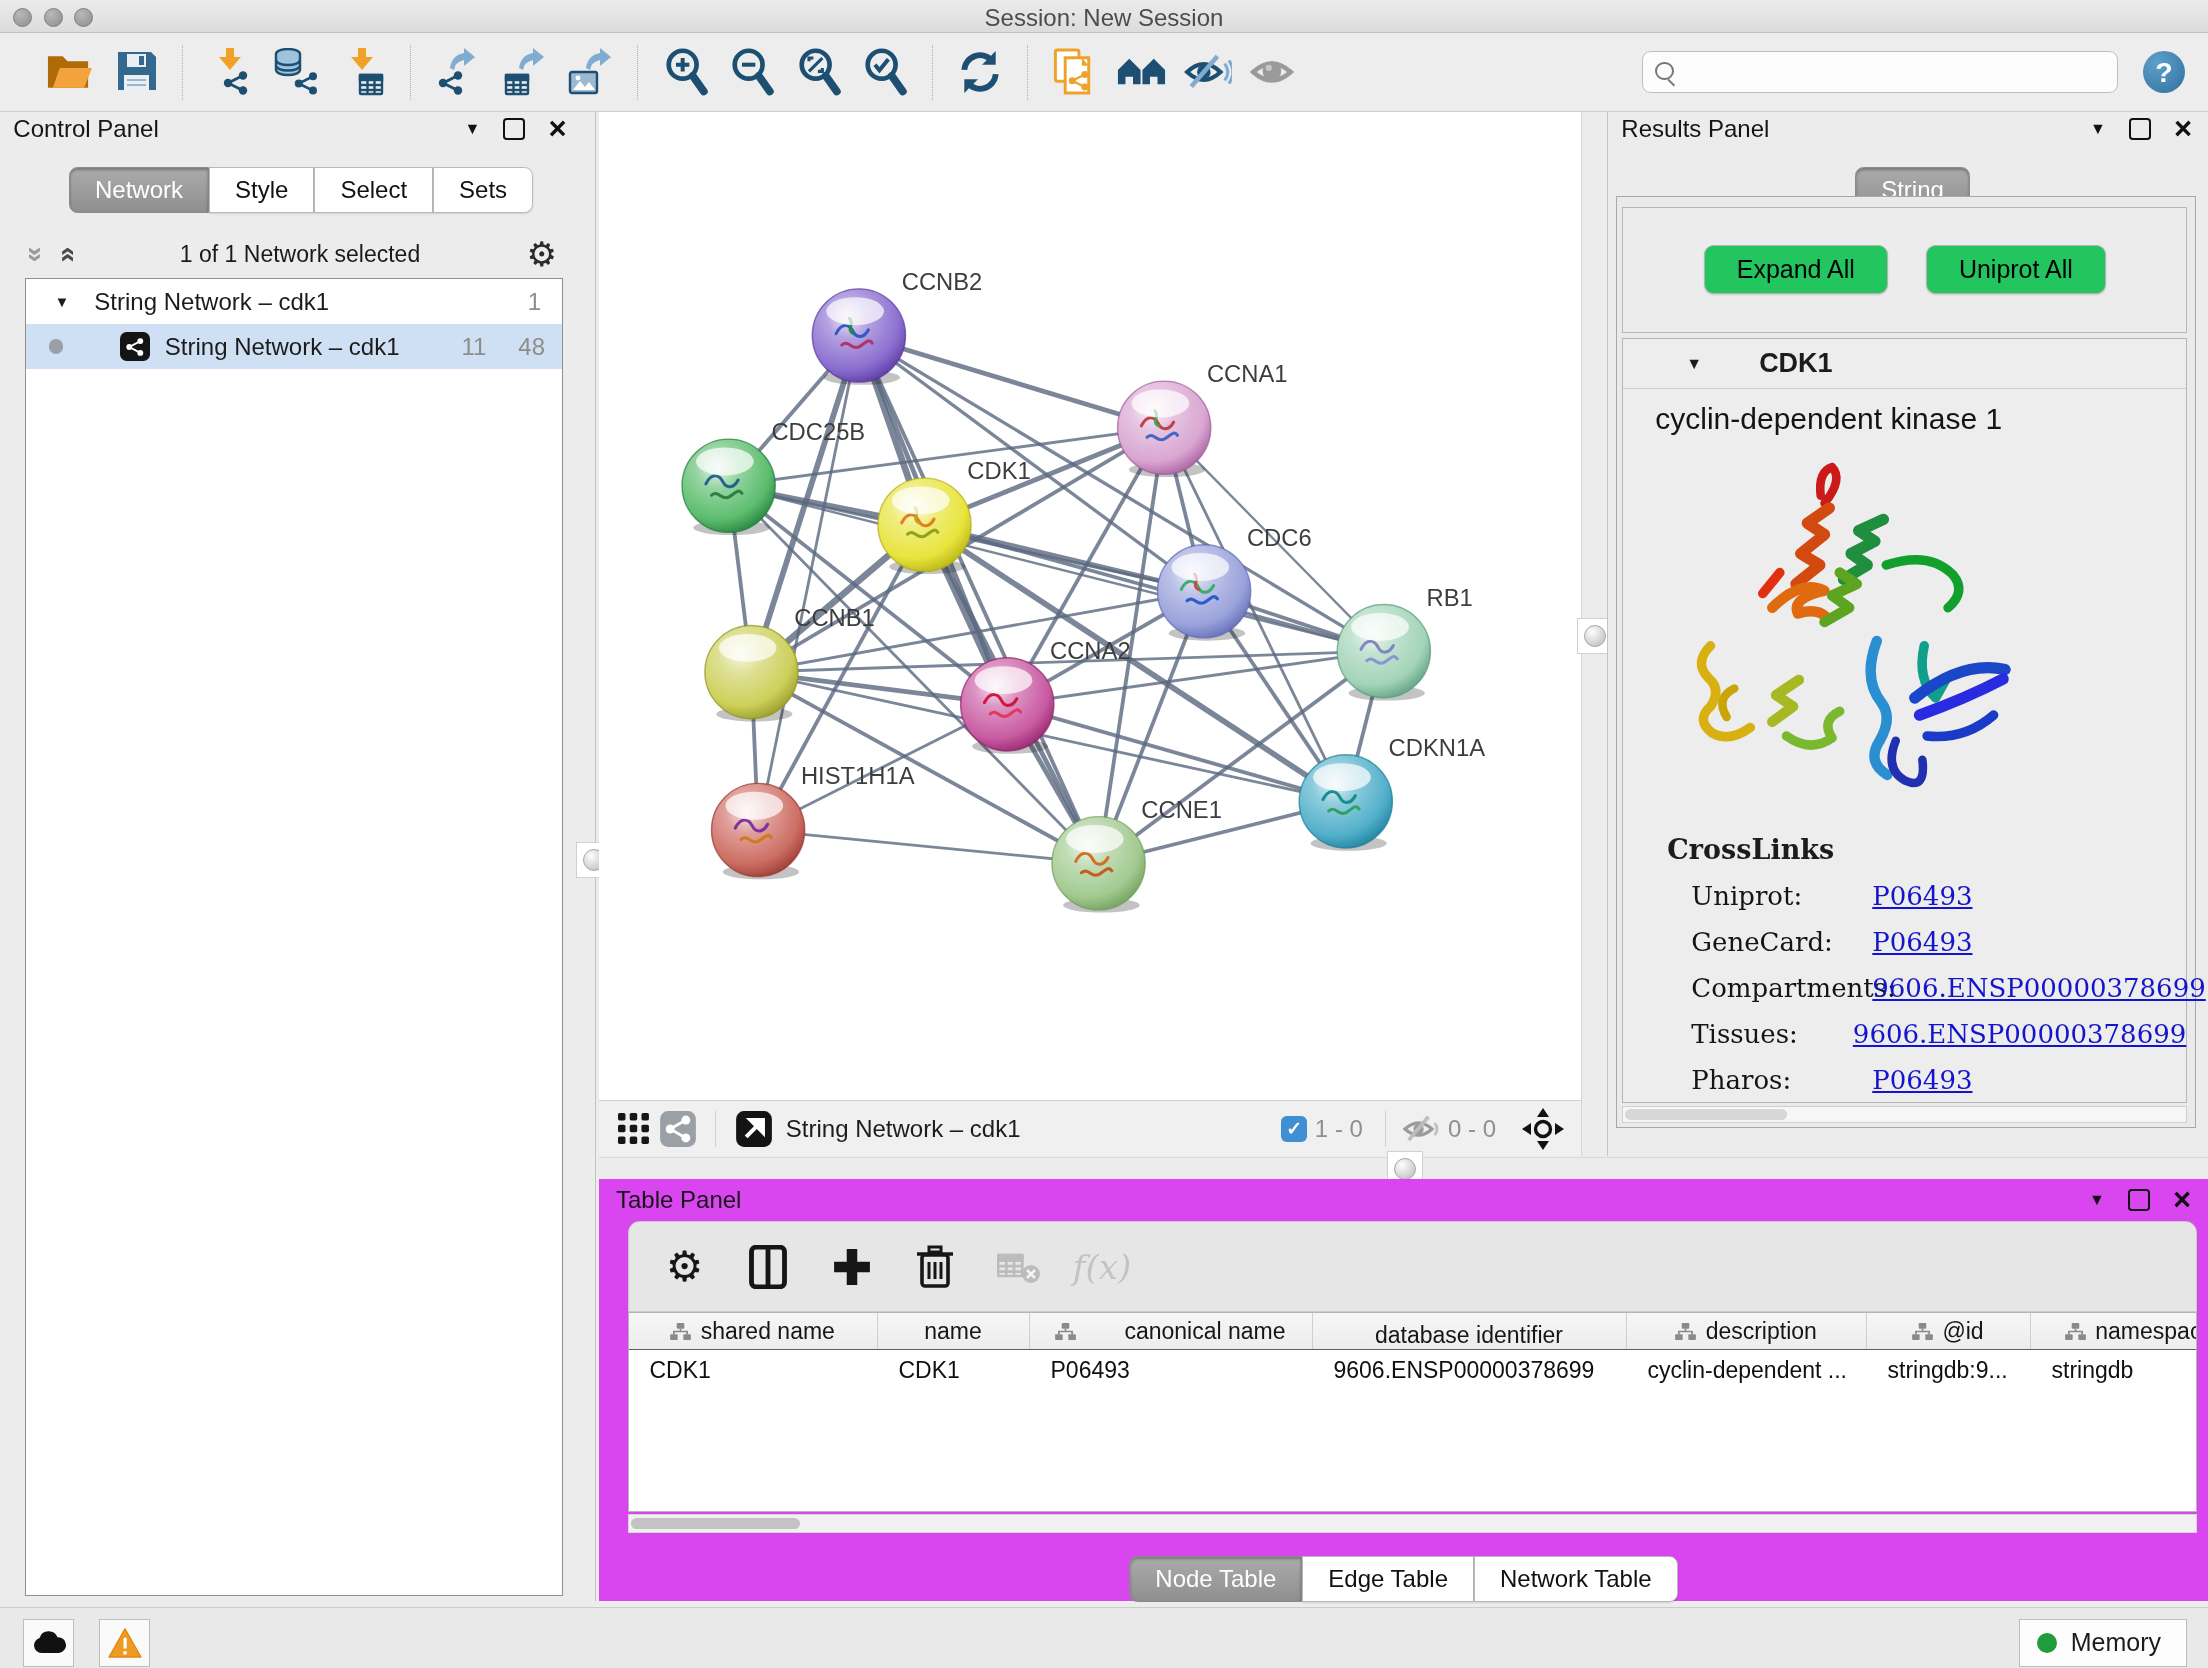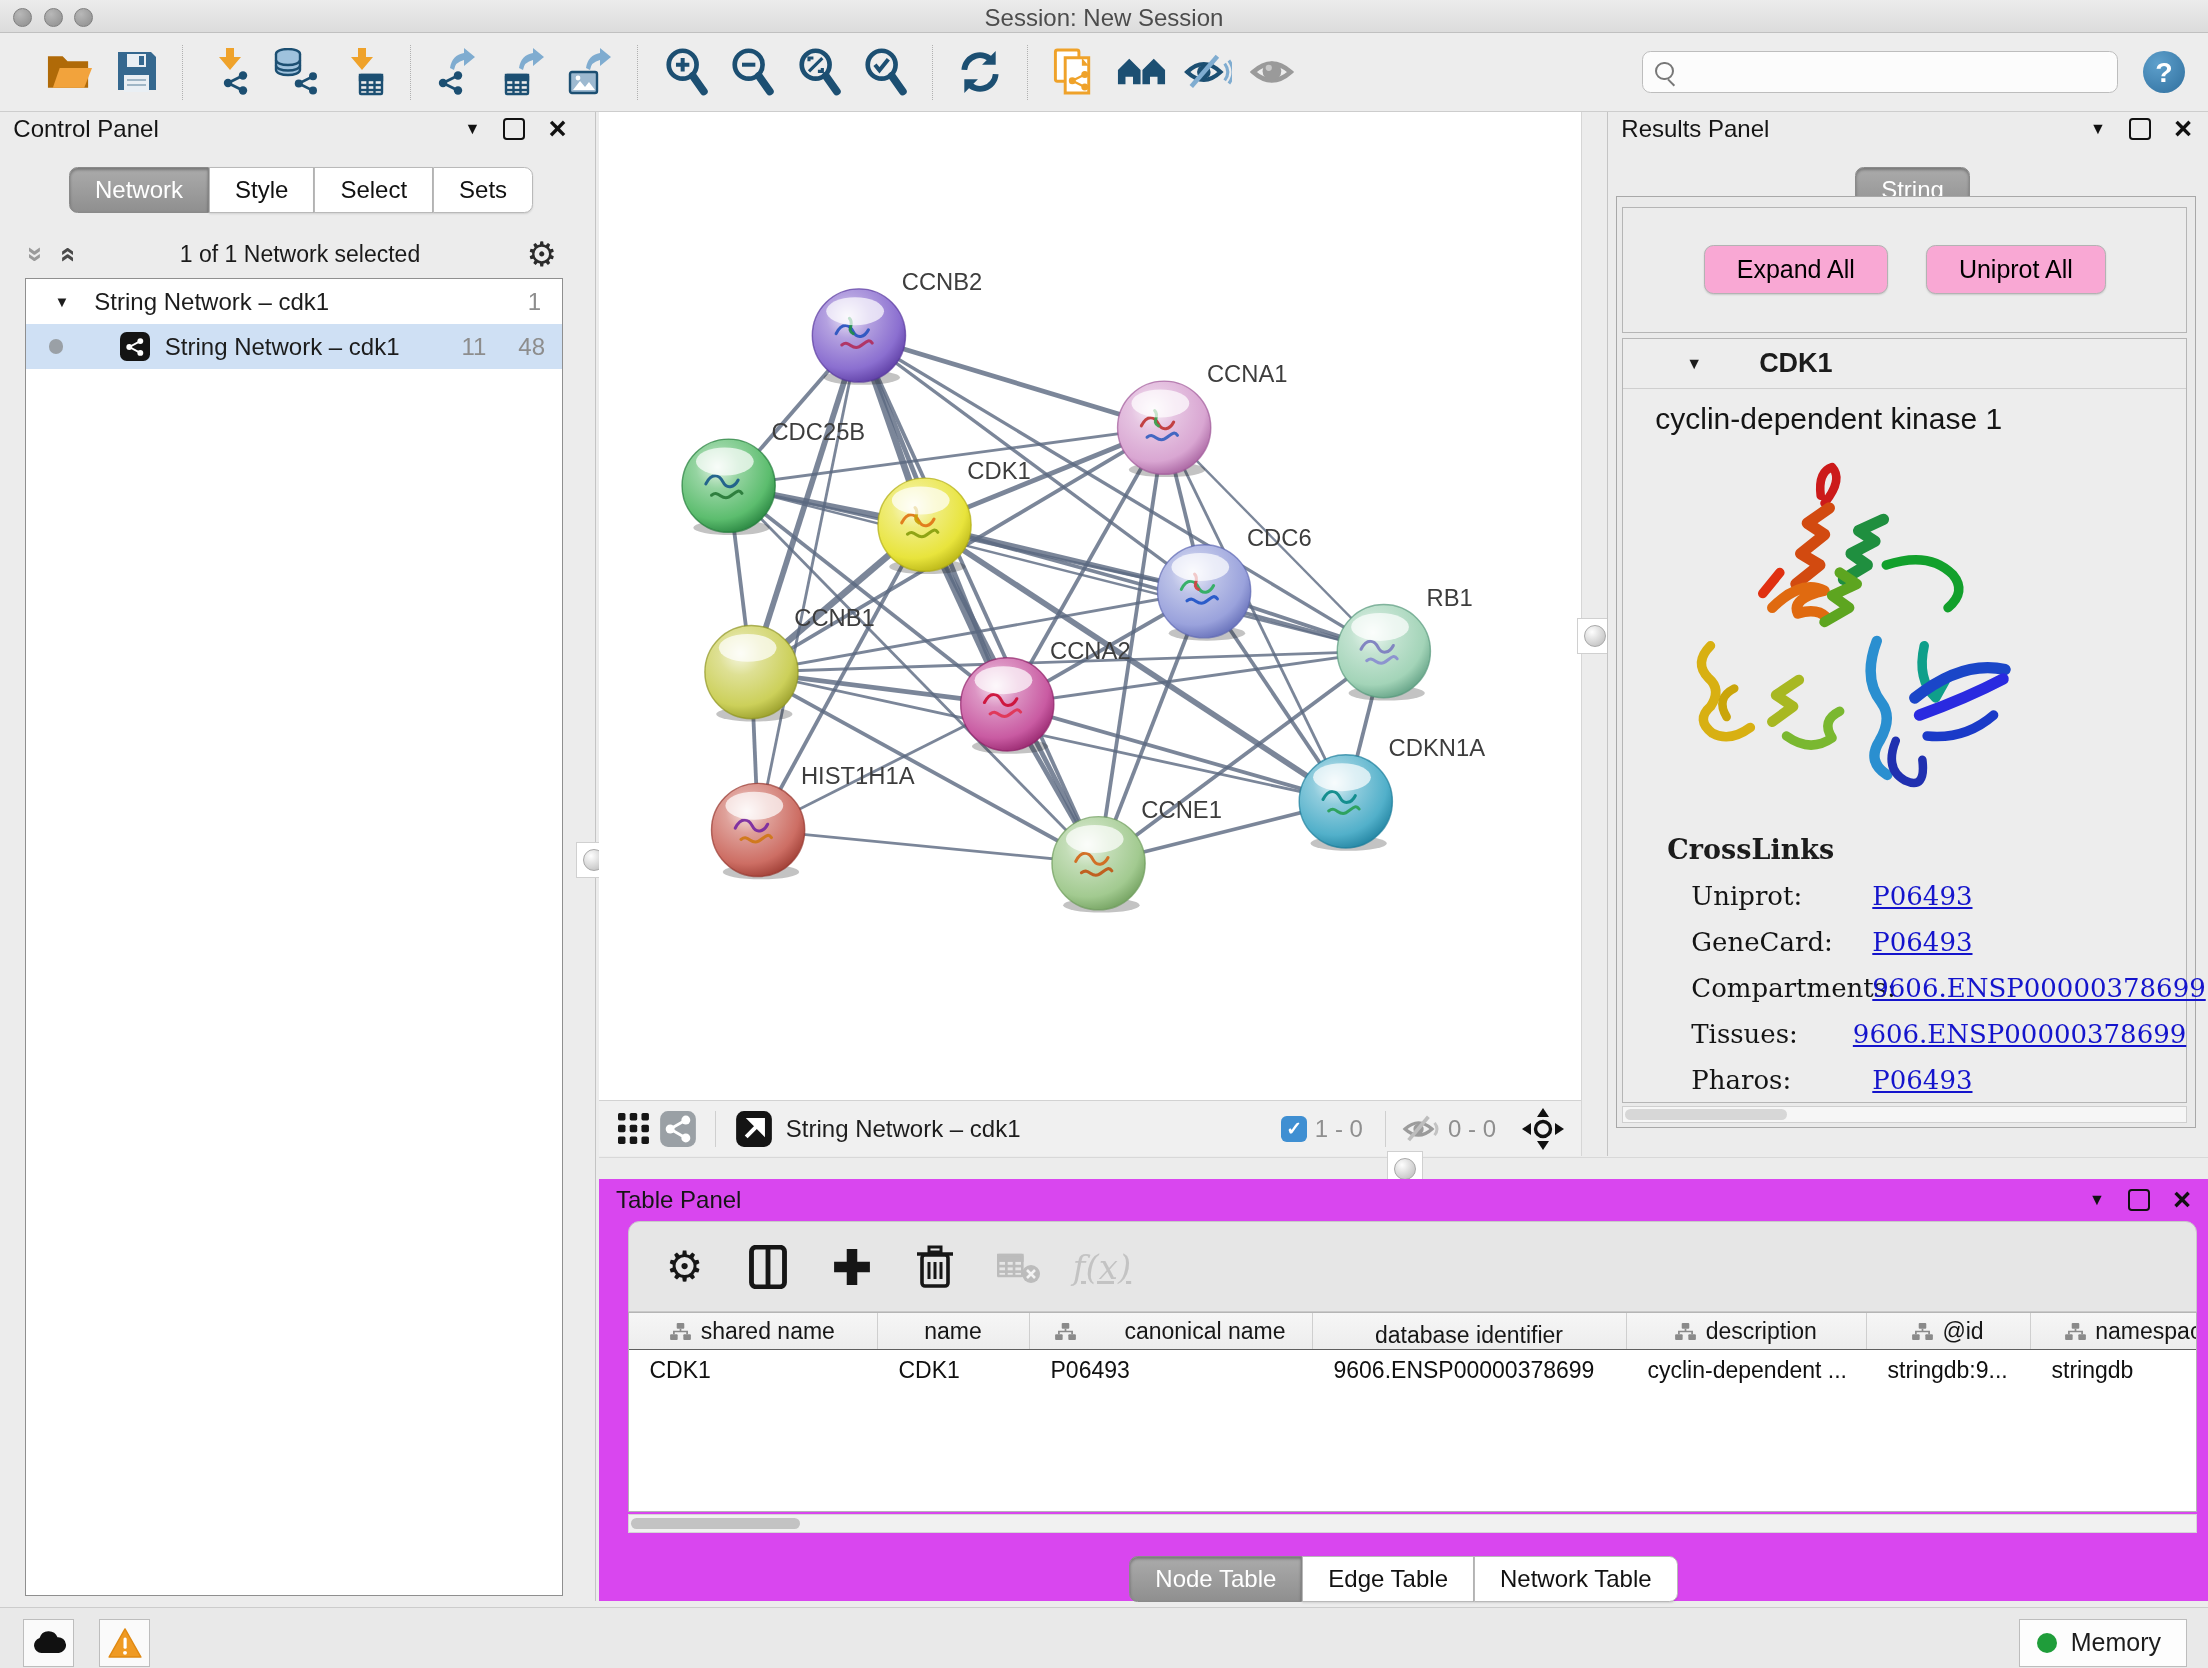--- a/index.html
+++ b/index.html
@@ -60,42 +60,42 @@
   .right-strip{position:absolute;left:1581px;top:112px;width:27px;height:1044px;background:#ececec;border-left:1px solid #d6d6d6;}
   .handle{position:absolute;width:34px;height:34px;background:#fff;border:1px solid #d0d0d0;display:flex;align-items:center;justify-content:center;cursor:pointer;}
   .handle::after{content:"";width:20px;height:20px;border-radius:50%;border:1px solid #a8a8a8;
     background:radial-gradient(circle at 35% 30%,#fefefe,#b6b6b6);}
   
   .results-panel{position:absolute;left:1607px;top:112px;width:601px;height:1044px;background:#ececec;border-left:1px solid #c4c4c4;}
   #rp-tab{position:absolute;left:8px;right:0;top:55px;display:flex;justify-content:center;}
   .rp-outer{position:absolute;left:7.6px;top:84px;width:580px;height:932px;border:1px solid #a8a8a8;background:#eaeaea;box-sizing:border-box;}
   .rp-btnbox{position:absolute;left:5.7px;top:9.5px;width:565px;height:126px;border:1px solid #b5b5b5;background:#ececec;box-sizing:border-box;
     display:flex;align-items:center;justify-content:center;gap:38px;}
-  .rp-btn{background:#f9a8d4;border:1px solid #b3b3b3;border-radius:9.5px;font-size:25px;padding:8.6px 32px;cursor:pointer;box-shadow:0 1px 1.9px rgba(0,0,0,.15);}
+  .rp-btn{background:#22c55e;border:1px solid #b3b3b3;border-radius:9.5px;font-size:25px;padding:8.6px 32px;cursor:pointer;box-shadow:0 1px 1.9px rgba(0,0,0,.15);}
   .rp-section{position:absolute;left:5.7px;top:141px;width:565px;height:765px;border:1px solid #b5b5b5;background:#ededed;box-sizing:border-box;}
   .rp-sec-head{height:49px;display:flex;align-items:center;gap:57px;padding-left:63px;border-bottom:1px solid #cfcfcf;}
   .rp-gene{font-size:27px;font-weight:bold;}
   .rp-desc{font-size:30px;color:#141414;padding:13.3px 0 0 32px;}
   .crosslinks{position:absolute;left:0;top:495px;width:100%;font-family:"DejaVu Serif",serif;}
   .cl-title{font-size:27px;font-weight:bold;padding-left:44px;}
   .cl-row{display:flex;font-size:26px;margin-top:16px;padding-left:68px;}
   .cl-label{width:181px;color:#141414;}
   .cl-link{color:#1414cc;text-decoration:underline;cursor:pointer;}
   .rp-hscroll{position:absolute;left:5.7px;top:909px;width:565px;height:17px;background:#f6f6f6;border:1px solid #cfcfcf;box-sizing:border-box;}
   .rp-hthumb{position:absolute;left:1.9px;top:1.9px;width:162px;height:11.4px;background:#d7d7d7;border-radius:5.7px;}
   
   .h-splitter{position:absolute;left:599px;top:1157px;width:1609px;height:23px;background:#ececec;
     border-top:1px solid #d8d8d8;border-bottom:1px solid #d8d8d8;}
   
   .table-panel{position:absolute;left:599px;top:1179px;width:1609px;height:422px;background:#d946ef;}
   .tp-toolbar{position:absolute;left:28.5px;top:42px;width:1569px;height:91px;background:#e6e6e6;
     border:1px solid #c9c9c9;border-radius:11.4px 11.4px 0 0;display:flex;align-items:center;gap:28.5px;padding-left:28.5px;box-sizing:border-box;}
   .tp-btn{width:55px;height:55px;display:flex;align-items:center;justify-content:center;cursor:pointer;}
   .tp-btn.disabled{opacity:.55;cursor:default;}
-  .fx-label{font-family:"DejaVu Serif",serif;font-style:italic;font-size:34px;color:#a8a8a8;text-decoration:underline;}
+  .fx-label{font-family:"DejaVu Serif",serif;font-style:italic;font-size:34px;color:#a8a8a8;}
   .tp-table{position:absolute;left:28.5px;top:133px;width:1569px;height:200px;background:#fff;border:1px solid #b5b5b5;
     box-sizing:border-box;overflow:hidden;}
   .tp-header{display:flex;height:36px;background:linear-gradient(#f6f6f6,#ededed);border-bottom:1.9px solid #5f5f5f;}
   .th-cell{display:flex;align-items:center;justify-content:center;gap:9.5px;font-size:23px;color:#161616;
     border-right:1px solid #cfcfcf;box-sizing:border-box;overflow:hidden;white-space:nowrap;flex-shrink:0;cursor:pointer;}
   .tp-row{display:flex;height:40px;}
   .td-cell{display:flex;align-items:center;font-size:23px;color:#101010;padding-left:21px;box-sizing:border-box;
     overflow:hidden;white-space:nowrap;flex-shrink:0;cursor:pointer;}
   .tp-hscroll{position:absolute;left:28.5px;top:335px;width:1569px;height:19px;background:#f1f1f1;border:1px solid #d6d6d6;box-sizing:border-box;}
   .tp-hthumb{position:absolute;left:2.9px;top:2.9px;width:169px;height:11.4px;background:#c3c3c3;border-radius:5.7px;}

